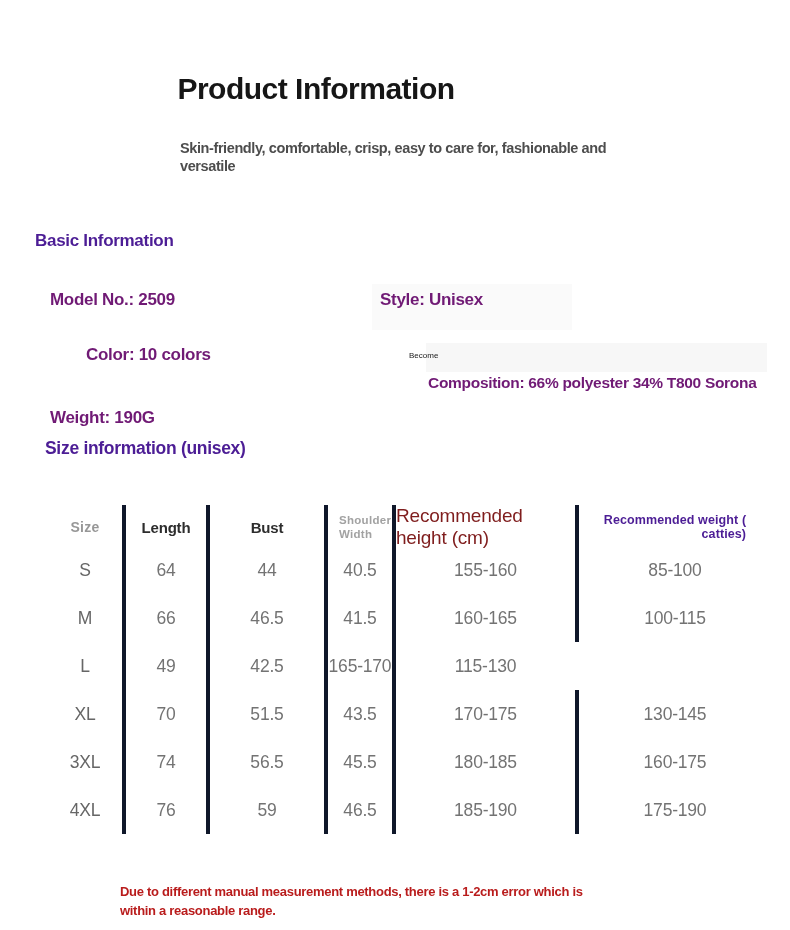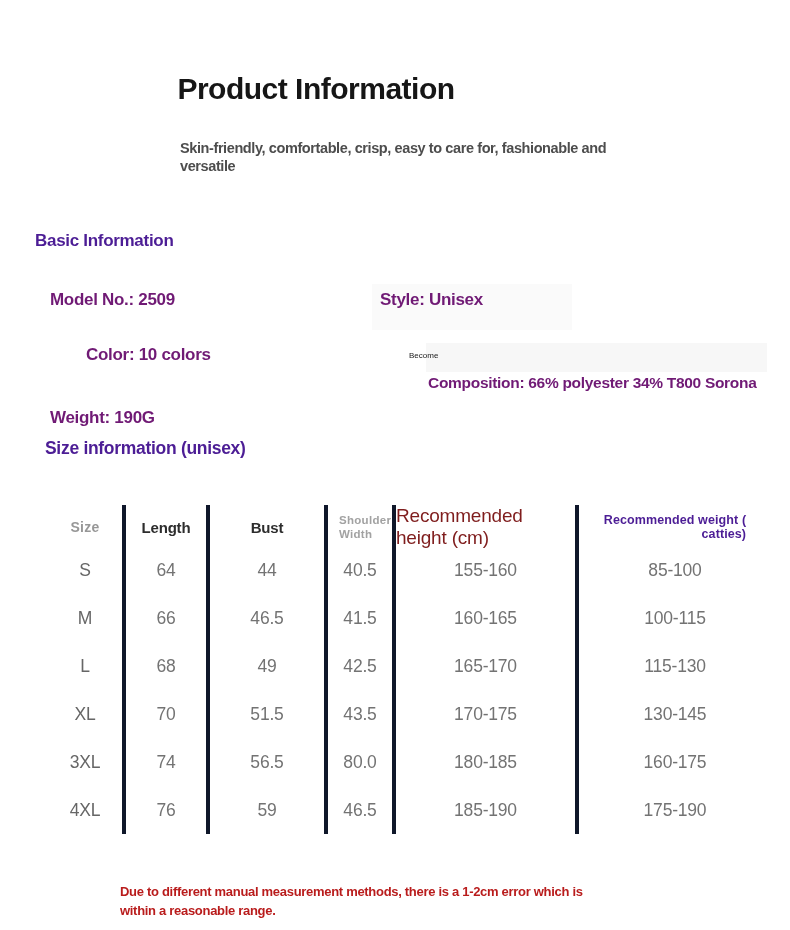--- a/index.html
+++ b/index.html
@@ -128,39 +128,38 @@
       <div class="tr">
         <div class="td col0">M</div>
         <div class="td col1">66</div>
         <div class="td col2">46.5</div>
         <div class="td col3">41.5</div>
         <div class="td col4">160-165</div>
         <div class="td col5">100-115</div>
       </div>
       <div class="tr">
         <div class="td col0">L</div>
-        <div class="td col1">68</div>
         <div class="td col2">49</div>
         <div class="td col3">42.5</div>
         <div class="td col4">165-170</div>
         <div class="td col5">115-130</div>
       </div>
       <div class="tr">
         <div class="td col0">XL</div>
         <div class="td col1">70</div>
         <div class="td col2">51.5</div>
         <div class="td col3">43.5</div>
         <div class="td col4">170-175</div>
         <div class="td col5">130-145</div>
       </div>
       <div class="tr">
         <div class="td col0">3XL</div>
         <div class="td col1">74</div>
         <div class="td col2">56.5</div>
-        <div class="td col3">80.0</div>
+        <div class="td col3">45.5</div>
         <div class="td col4">180-185</div>
         <div class="td col5">160-175</div>
       </div>
       <div class="tr">
         <div class="td col0">4XL</div>
         <div class="td col1">76</div>
         <div class="td col2">59</div>
         <div class="td col3">46.5</div>
         <div class="td col4">185-190</div>
         <div class="td col5">175-190</div>

